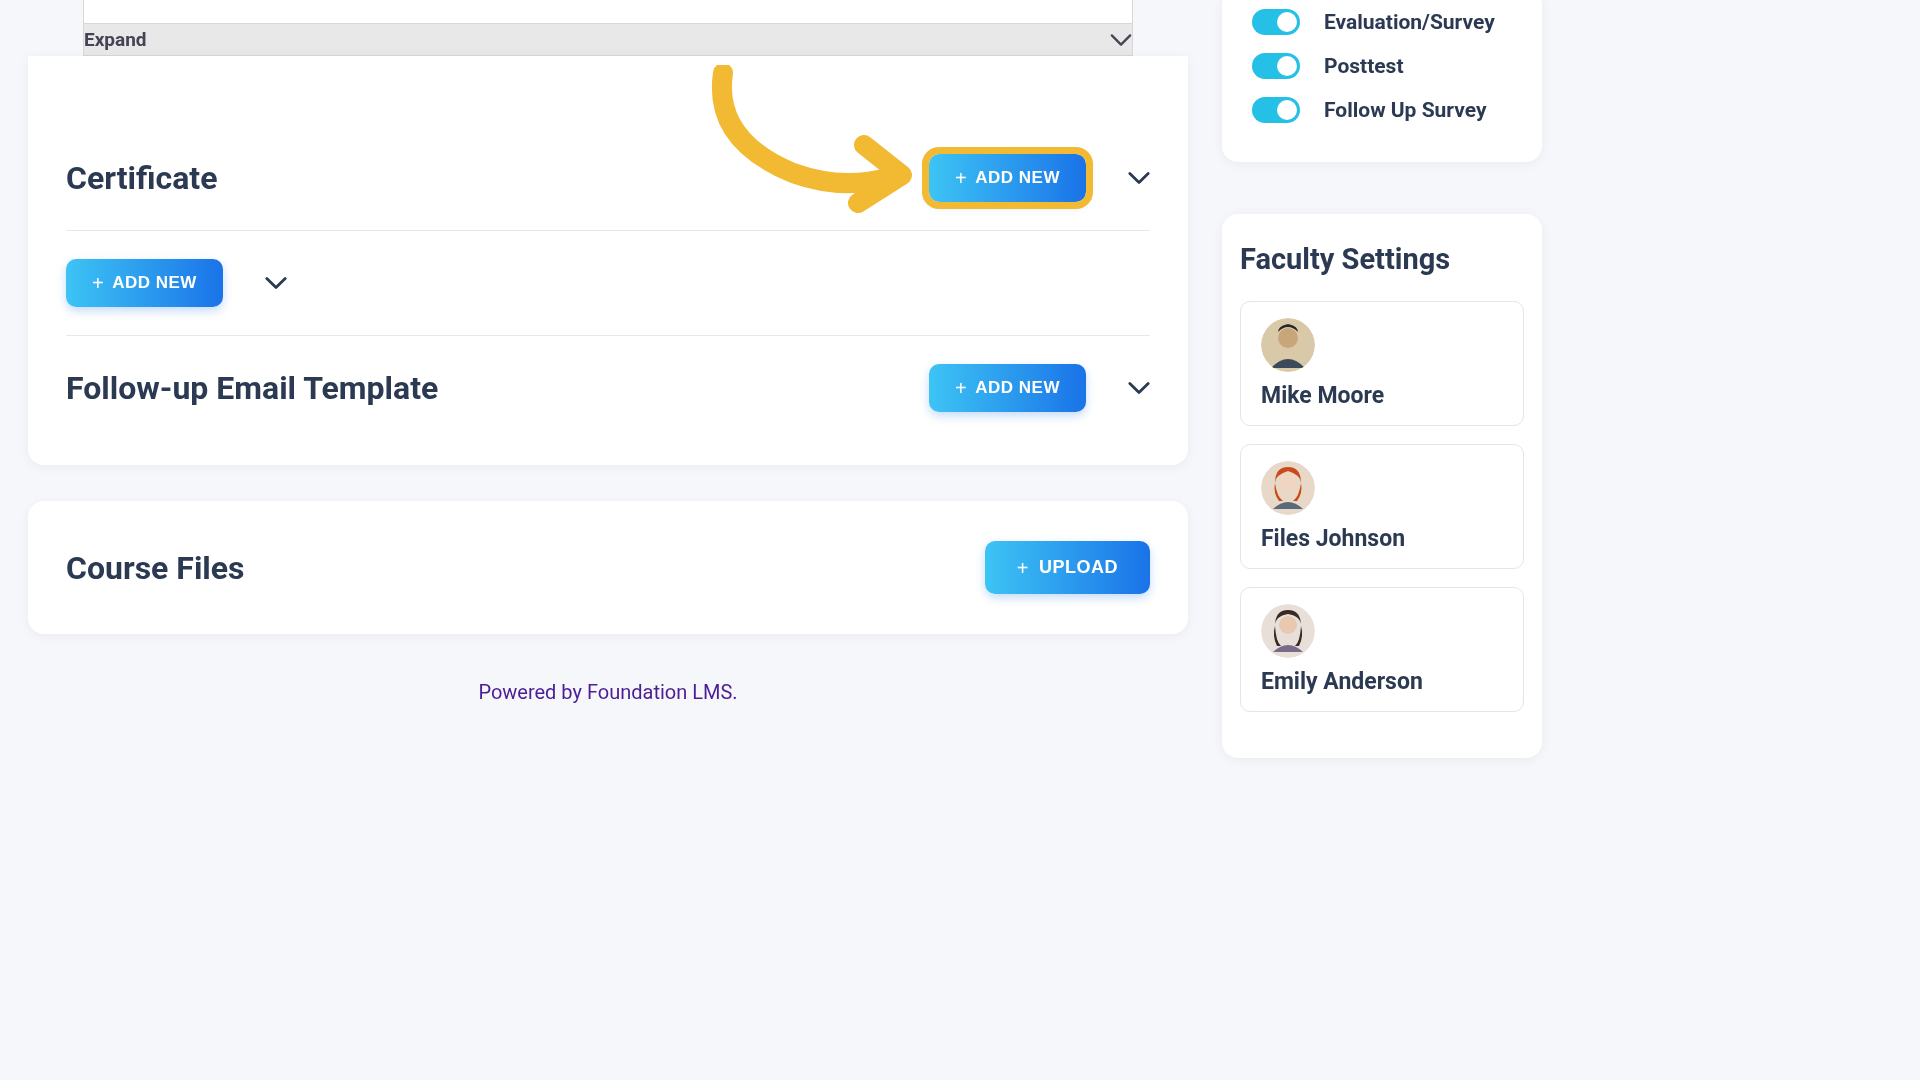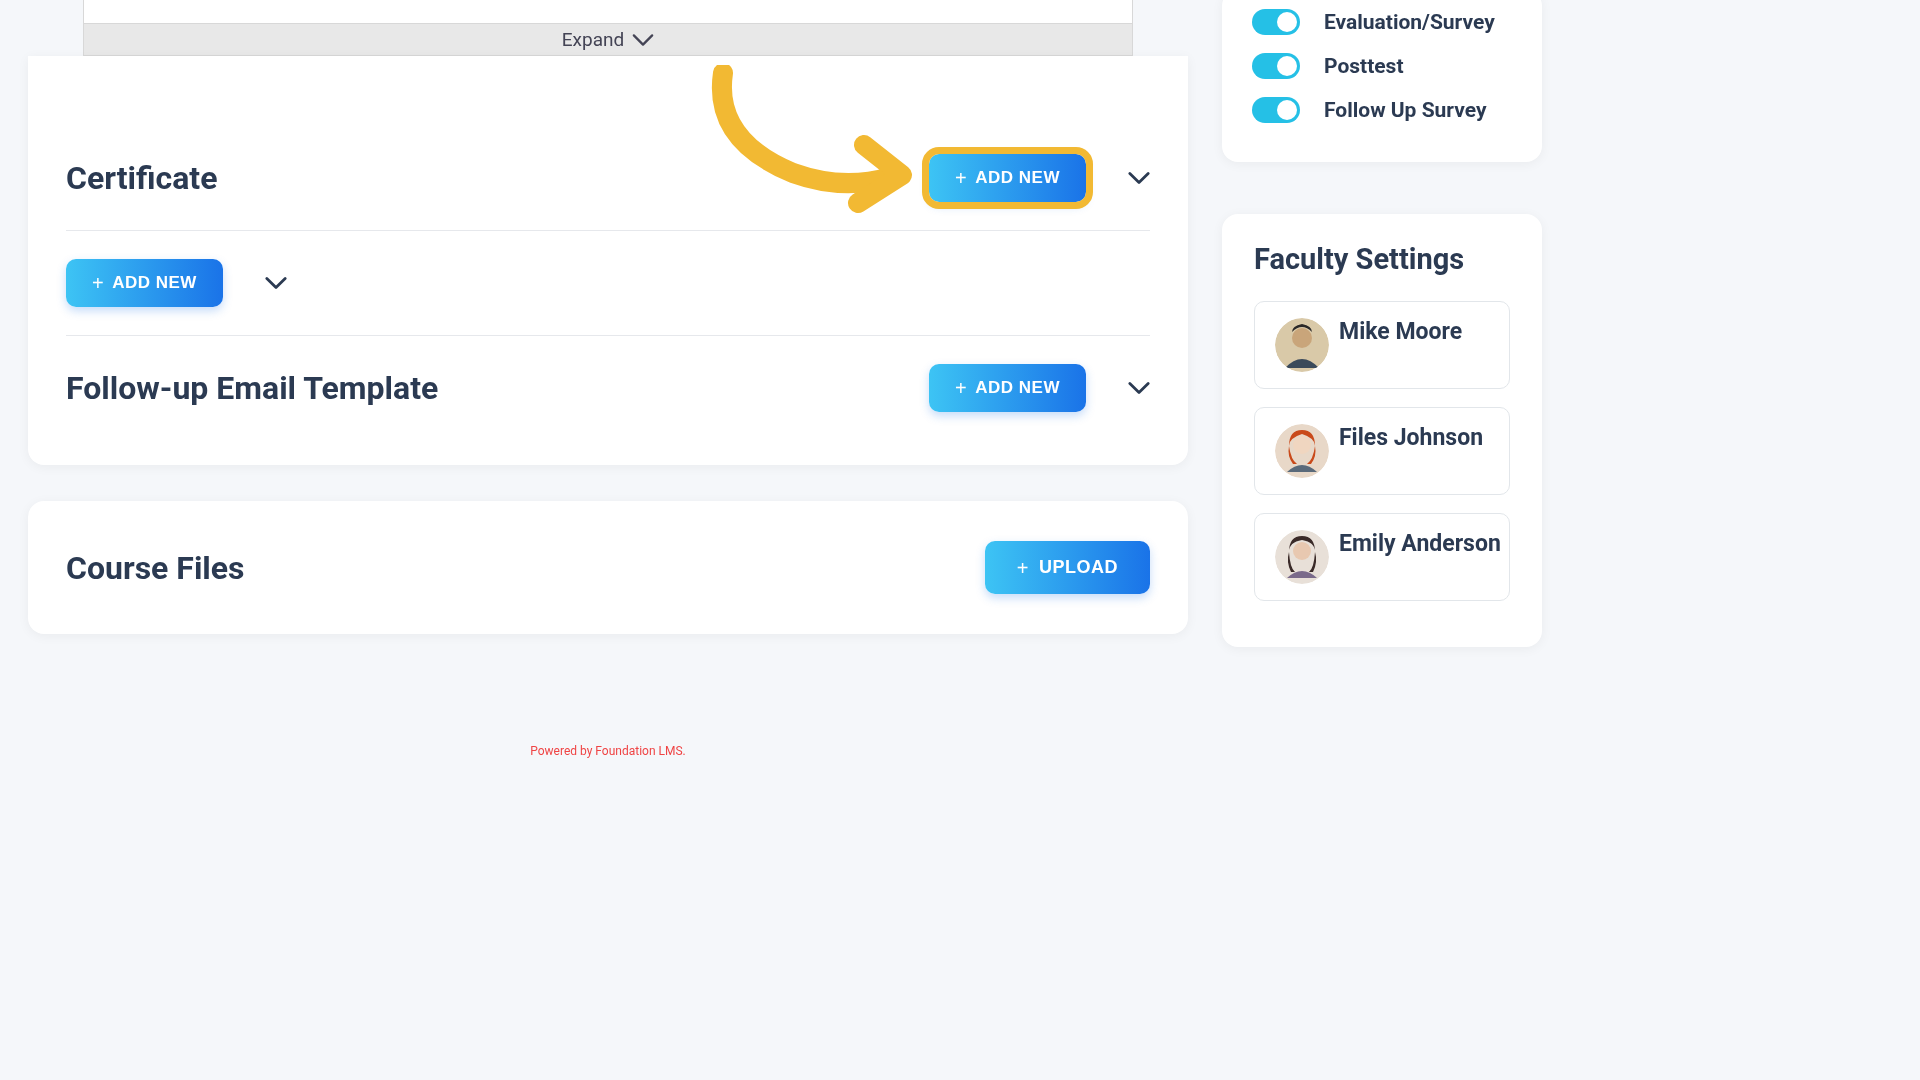--- a/index.html
+++ b/index.html
@@ -30,25 +30,25 @@
   
   .expand-bar {
     background: #e8e8e8;
     border: 1px solid #d8d8d8;
     border-top: none;
     height: 32px;
     margin-left: 55px;
     width: 1050px;
     display: flex;
     align-items: center;
-    justify-content: center;
+    justify-content: space-between;
     gap: 8px;
     color: #445;
     font-size: 19px;
-    font-weight: 400;
+    font-weight: 700;
     cursor: pointer;
   }
   
   .card {
     background: #ffffff;
     border-radius: 16px;
     box-shadow: 0 2px 12px rgba(0,0,0,0.05);
     padding: 35px 38px 25px 38px;
   }
   
@@ -144,23 +144,23 @@
     letter-spacing: 0.5px;
     display: flex;
     align-items: center;
     gap: 10px;
     cursor: pointer;
     box-shadow: 0 4px 10px rgba(26,115,232,0.25);
   }
   
   .footer {
     text-align: center;
-    margin-top: 110px;
-    color: #ef4444;
-    font-size: 12px;
+    margin-top: 46px;
+    color: #4c1d95;
+    font-size: 20px;
   }
   
   
   .sidebar {
     position: absolute;
     left: 1222px;
     top: -10px;
     width: 320px;
   }
   
@@ -201,39 +201,40 @@
   .toggle-label {
     font-size: 21px;
     font-weight: 700;
     color: #2b3a52;
     white-space: nowrap;
   }
   
   .faculty-panel {
     background: #ffffff;
     border-radius: 16px;
-    padding: 28px 32px;
+    padding: 28px 18px;
     margin-top: 52px;
     box-shadow: 0 2px 12px rgba(0,0,0,0.05);
   }
   
   .faculty-heading {
     font-size: 29px;
     font-weight: 700;
     color: #2b3a52;
     margin-bottom: 25px;
     white-space: nowrap;
   }
   
   .faculty-card {
     border: 1px solid #e2e6ea;
     border-radius: 10px;
     padding: 16px 20px;
     margin-bottom: 18px;
     display: flex;
+    flex-direction: column;
     gap: 10px;
   }
   
   .avatar {
     width: 54px;
     height: 54px;
     border-radius: 50%;
     overflow: hidden;
     flex-shrink: 0;
   }

